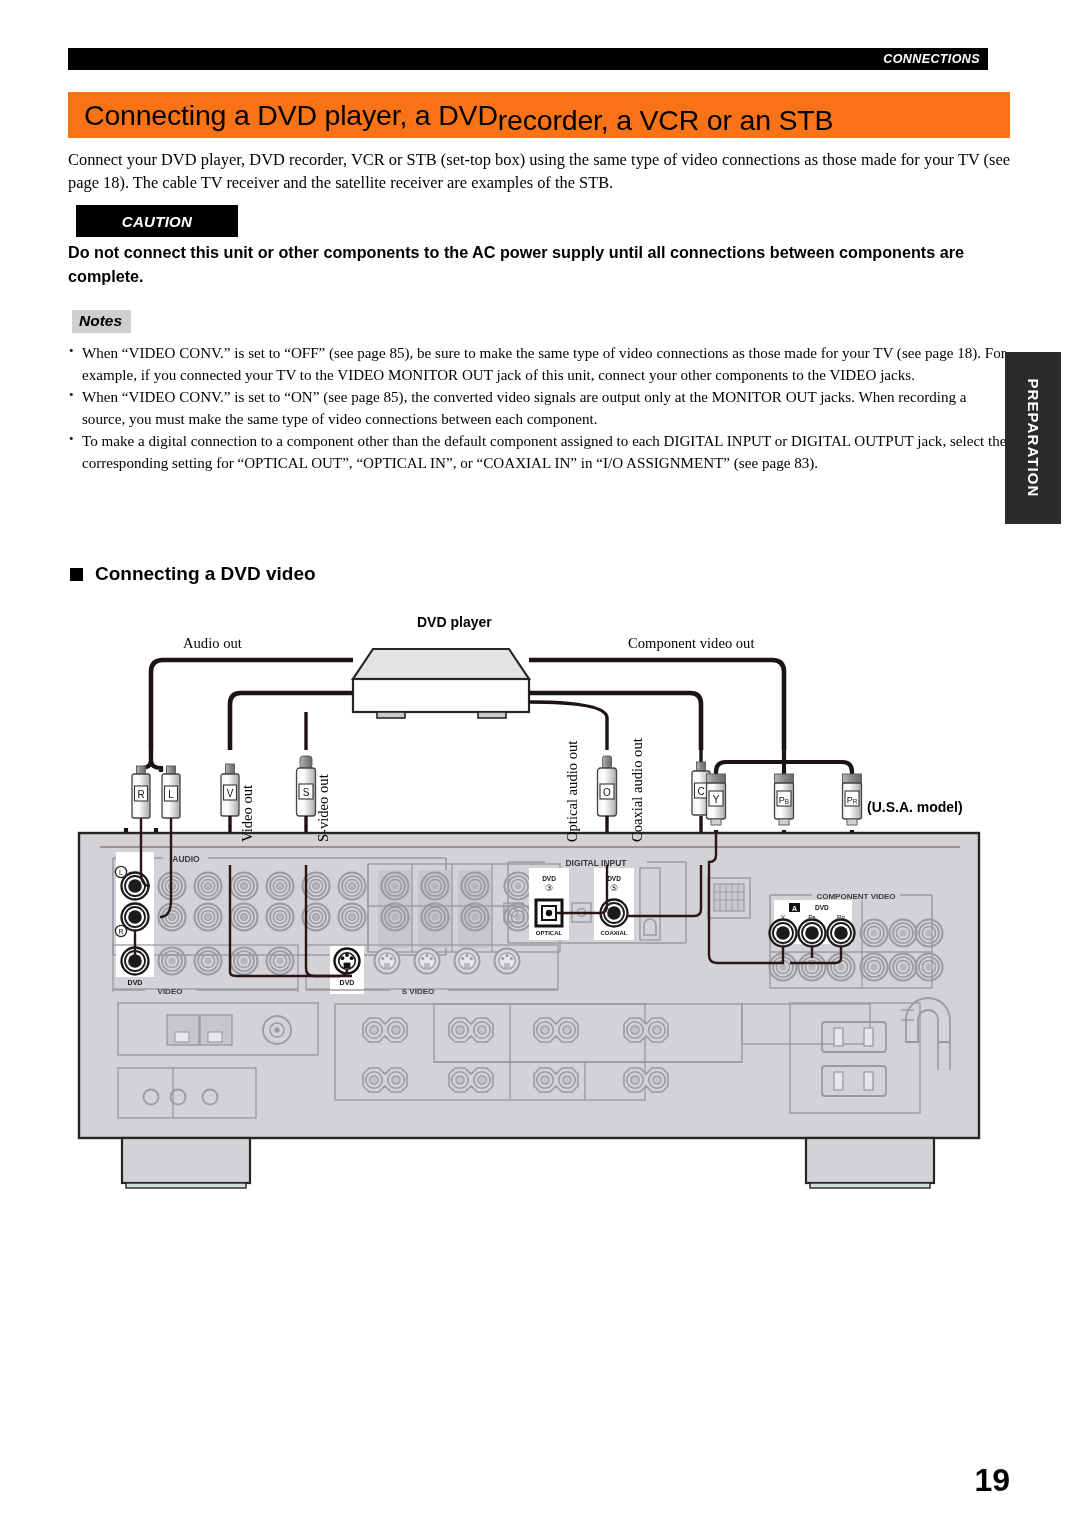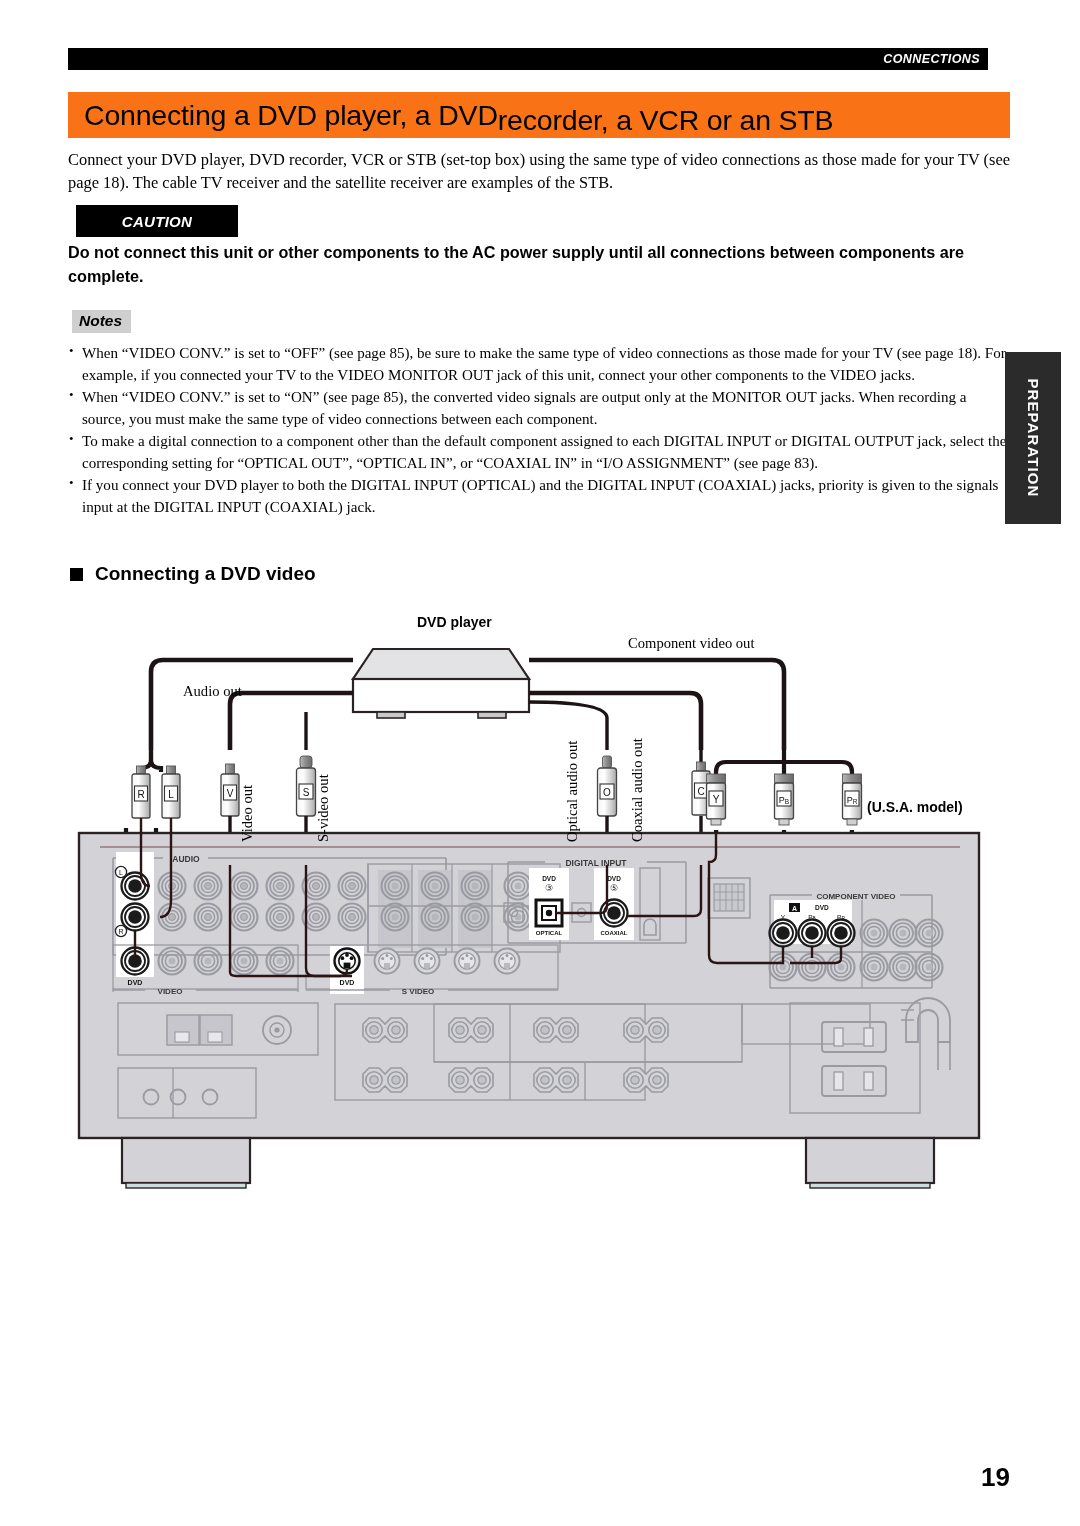--- a/index.html
+++ b/index.html
@@ -102,21 +102,21 @@
     position:absolute;font-size:14.6px;white-space:nowrap;padding-left:16px;
   }
   .dlabel.bold{font-family:"Liberation Sans",sans-serif;font-weight:bold;font-size:14px;}
   .vlabel{
     position:absolute;font-size:14.6px;white-space:nowrap;
     transform-origin:left bottom;transform:rotate(-90deg);
   }
 
   .pagenum{
     position:absolute;left:0;top:1462px;width:1010px;text-align:right;
-    font-family:"Liberation Sans",sans-serif;font-weight:bold;font-size:26px;
+    font-family:"Liberation Sans",sans-serif;font-weight:bold;font-size:32px;
   }
 </style>
 </head>
 <body>
 
 <div class="topbar">
   <span class="topbar-label">CONNECTIONS</span>
 </div>
 
 <div class="title-band">
@@ -130,21 +130,20 @@
 </div>
 <div class="caution-text">Do not connect this unit or other components to the AC power supply until all connections between components are complete.</div>
 
 <div class="notes-badge">
   <span>Notes</span>
 </div>
 <div class="notes">
   <div class="note-item">When “VIDEO CONV.” is set to “OFF” (see page 85), be sure to make the same type of video connections as those made for your TV (see page 18). For example, if you connected your TV to the VIDEO MONITOR OUT jack of this unit, connect your other components to the VIDEO jacks.</div>
   <div class="note-item">When “VIDEO CONV.” is set to “ON” (see page 85), the converted video signals are output only at the MONITOR OUT jacks. When recording a source, you must make the same type of video connections between each component.</div>
   <div class="note-item">To make a digital connection to a component other than the default component assigned to each DIGITAL INPUT or DIGITAL OUTPUT jack, select the corresponding setting for “OPTICAL OUT”, “OPTICAL IN”, or “COAXIAL IN” in “I/O ASSIGNMENT” (see page 83).</div>
-  <div class="note-item">If you connect your DVD player to both the DIGITAL INPUT (OPTICAL) and the DIGITAL INPUT (COAXIAL) jacks, priority is given to the signals input at the DIGITAL INPUT (COAXIAL) jack.</div>
 </div>
 
 <div class="sidetab">
   <span>PREPARATION</span>
 </div>
 
 <div class="subhead">
   <span class="sq"></span>
   <span>Connecting a DVD video</span>
 </div>
@@ -513,21 +512,21 @@
       <path d="M607,265 L607,305 Q607,313 601,313 L556,313"></path>
       <path d="M701,265 L701,309 Q701,316 694,316 L628,316"></path>
       <path d="M716,230 L716,255 Q716,262 709,262 L709,355 Q709,363 717,363 L783,363 L783,347"></path>
       <path d="M812,347 L812,358"></path>
       <path d="M841,347 L841,358 Q841,363 835,363 L790,363"></path>
     </g>
   </g>
 </svg>
 
   <div class="dlabel bold" style="left:401px;top:14px;">DVD player</div>
-  <div class="dlabel" style="left:167px;top:35px;margin-top:48px;">Audio out</div>
+  <div class="dlabel" style="left:167px;top:35px;">Audio out</div>
   <div class="dlabel" style="left:612px;top:35px;">Component video out</div>
   <div class="dlabel bold" style="left:851px;top:199px;font-size:14px;">(U.S.A. model)</div>
 
   <div class="vlabel" style="left:256px;top:225px;">Video out</div>
   <div class="vlabel" style="left:332px;top:225px;">S-video out</div>
   <div class="vlabel" style="left:581px;top:225px;">Optical audio out</div>
   <div class="vlabel" style="left:646px;top:225px;">Coaxial audio out</div>
 </div>
 
 <div class="pagenum">19</div>

